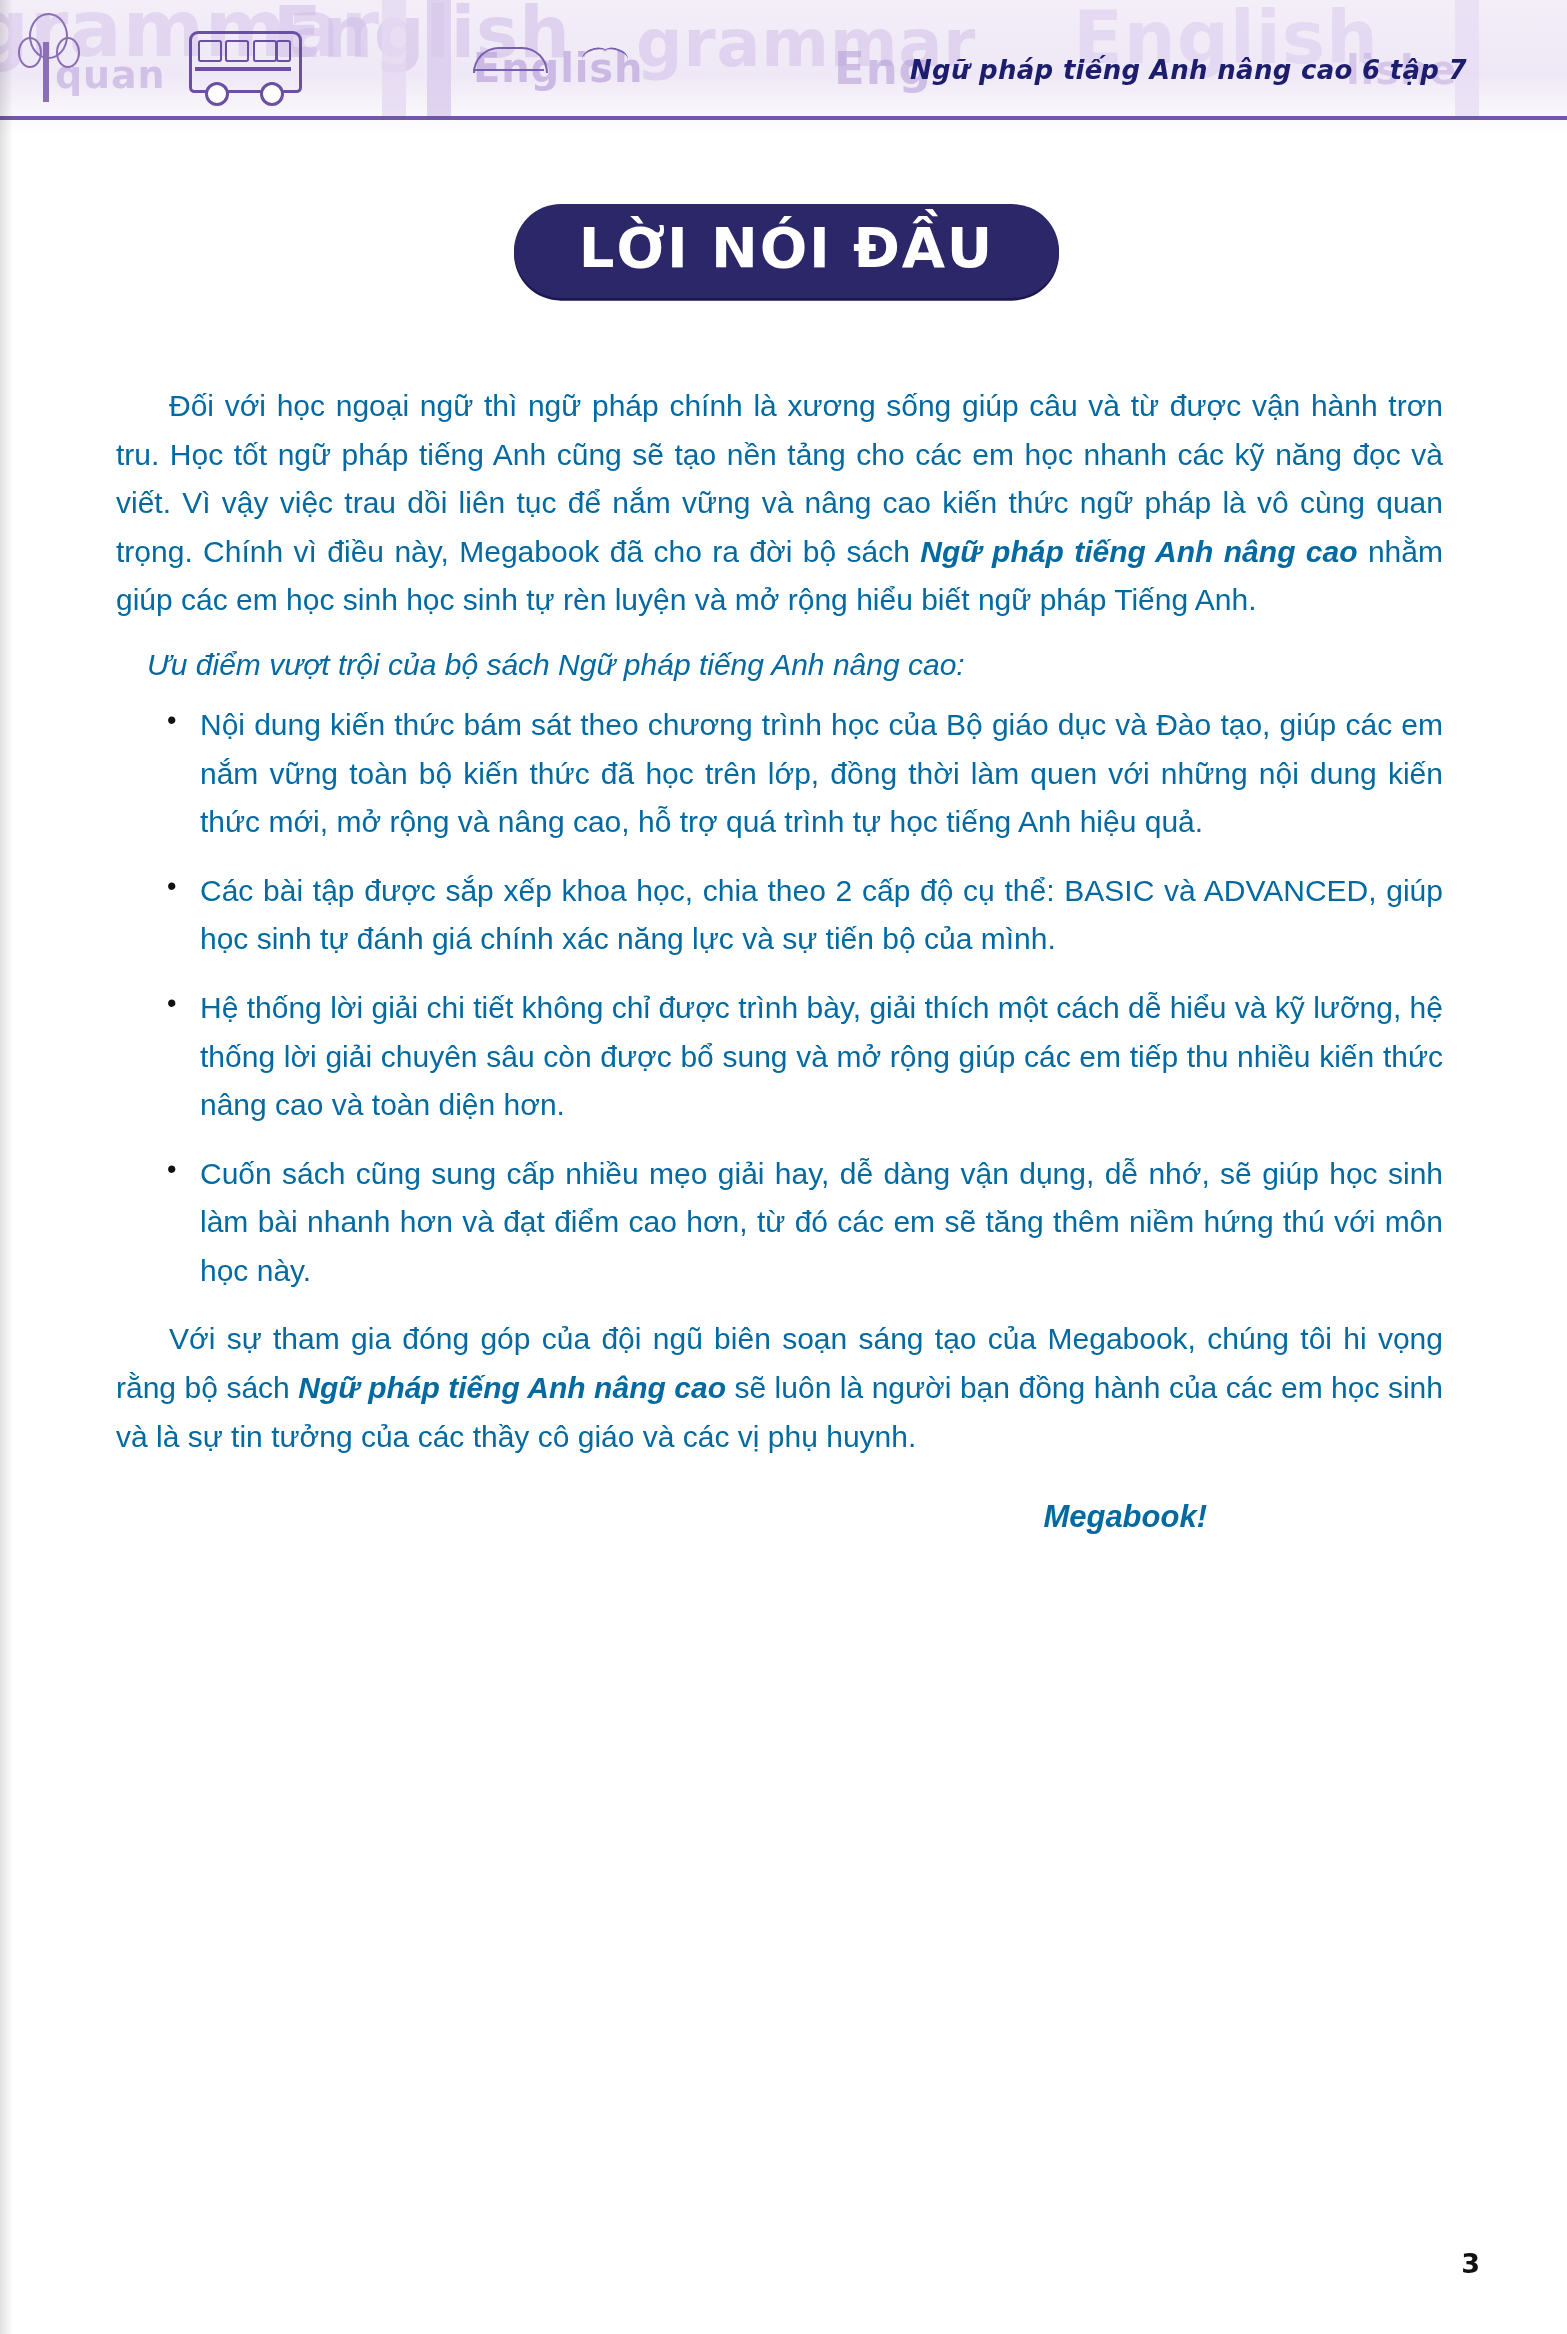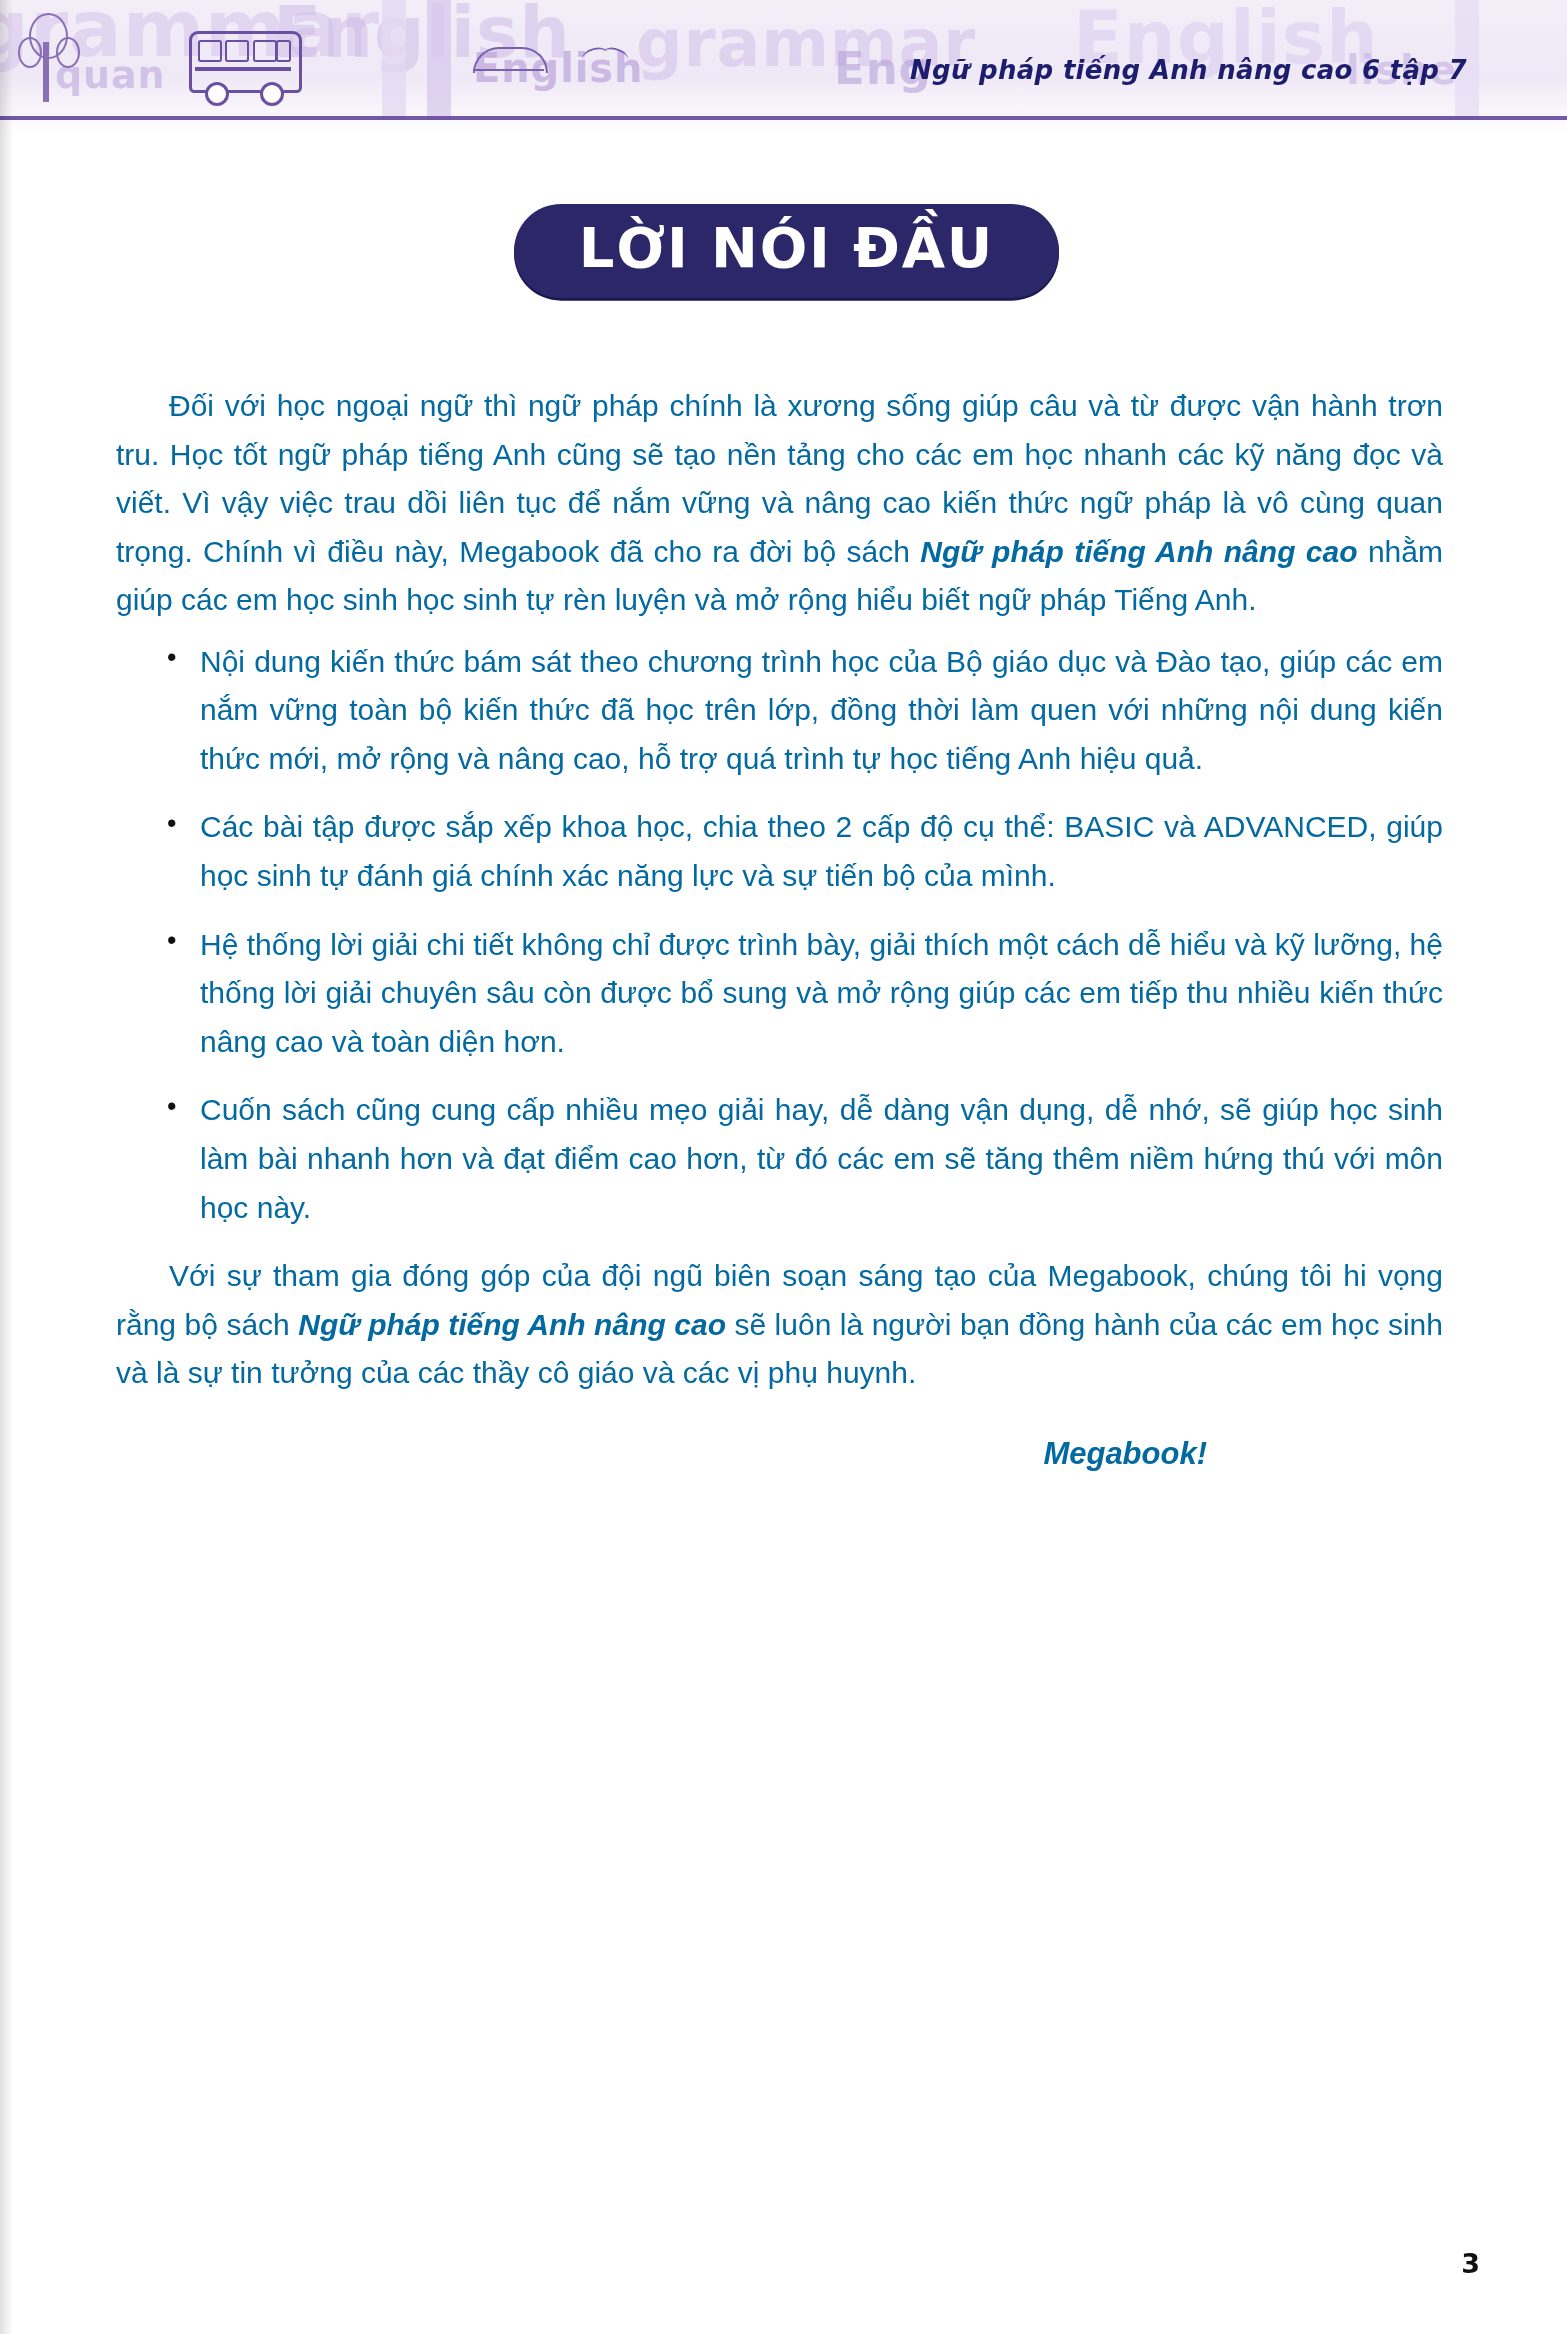--- a/index.html
+++ b/index.html
@@ -316,26 +316,27 @@
   </div>
 
   <div class="title-wrap">
     <div class="title-pill">LỜI NÓI ĐẦU</div>
   </div>
 
   <div class="content">
 
     <p class="para"><span>Đối với học ngoại ngữ thì ngữ pháp chính là xương sống giúp câu và từ được vận hành trơn tru. Học tốt ngữ pháp tiếng Anh cũng sẽ tạo nền tảng cho các em học nhanh các kỹ năng đọc và viết. Vì vậy việc trau dồi liên tục để nắm vững và nâng cao kiến thức ngữ pháp là vô cùng quan trọng. Chính vì điều này, Megabook đã cho ra đời bộ sách </span><span class="bold-italic">Ngữ pháp tiếng Anh nâng cao</span><span> nhằm giúp các em học sinh học sinh tự rèn luyện và mở rộng hiểu biết ngữ pháp Tiếng Anh.</span></p>
 
+    <p class="lead-italic">Ưu điểm vượt trội của bộ sách Ngữ pháp tiếng Anh nâng cao:</p>
 
     <ul class="bullets">
       <li>Nội dung kiến thức bám sát theo chương trình học của Bộ giáo dục và Đào tạo, giúp các em nắm vững toàn bộ kiến thức đã học trên lớp, đồng thời làm quen với những nội dung kiến thức mới, mở rộng và nâng cao, hỗ trợ quá trình tự học tiếng Anh hiệu quả.</li>
       <li>Các bài tập được sắp xếp khoa học, chia theo 2 cấp độ cụ thể: BASIC và ADVANCED, giúp học sinh tự đánh giá chính xác năng lực và sự tiến bộ của mình.</li>
       <li>Hệ thống lời giải chi tiết không chỉ được trình bày, giải thích một cách dễ hiểu và kỹ lưỡng, hệ thống lời giải chuyên sâu còn được bổ sung và mở rộng giúp các em tiếp thu nhiều kiến thức nâng cao và toàn diện hơn.</li>
-      <li>Cuốn sách cũng cung cấp nhiều mẹo giải hay, dễ dàng vận dụng, dễ nhớ, sẽ giúp học sinh làm bài nhanh hơn và đạt điểm cao hơn, từ đó các em sẽ tăng thêm niềm hứng thú với môn học này.</li>
+      <li>Cuốn sách cũng sung cấp nhiều mẹo giải hay, dễ dàng vận dụng, dễ nhớ, sẽ giúp học sinh làm bài nhanh hơn và đạt điểm cao hơn, từ đó các em sẽ tăng thêm niềm hứng thú với môn học này.</li>
     </ul>
 
     <p class="para"><span>Với sự tham gia đóng góp của đội ngũ biên soạn sáng tạo của Megabook, chúng tôi hi vọng rằng bộ sách </span><span class="bold-italic">Ngữ pháp tiếng Anh nâng cao</span><span> sẽ luôn là người bạn đồng hành của các em học sinh và là sự tin tưởng của các thầy cô giáo và các vị phụ huynh.</span></p>
 
     <p class="signature">Megabook!</p>
   </div>
 
   <div class="page-number">3</div>
 
   <div class="scan-edge-left"></div>

